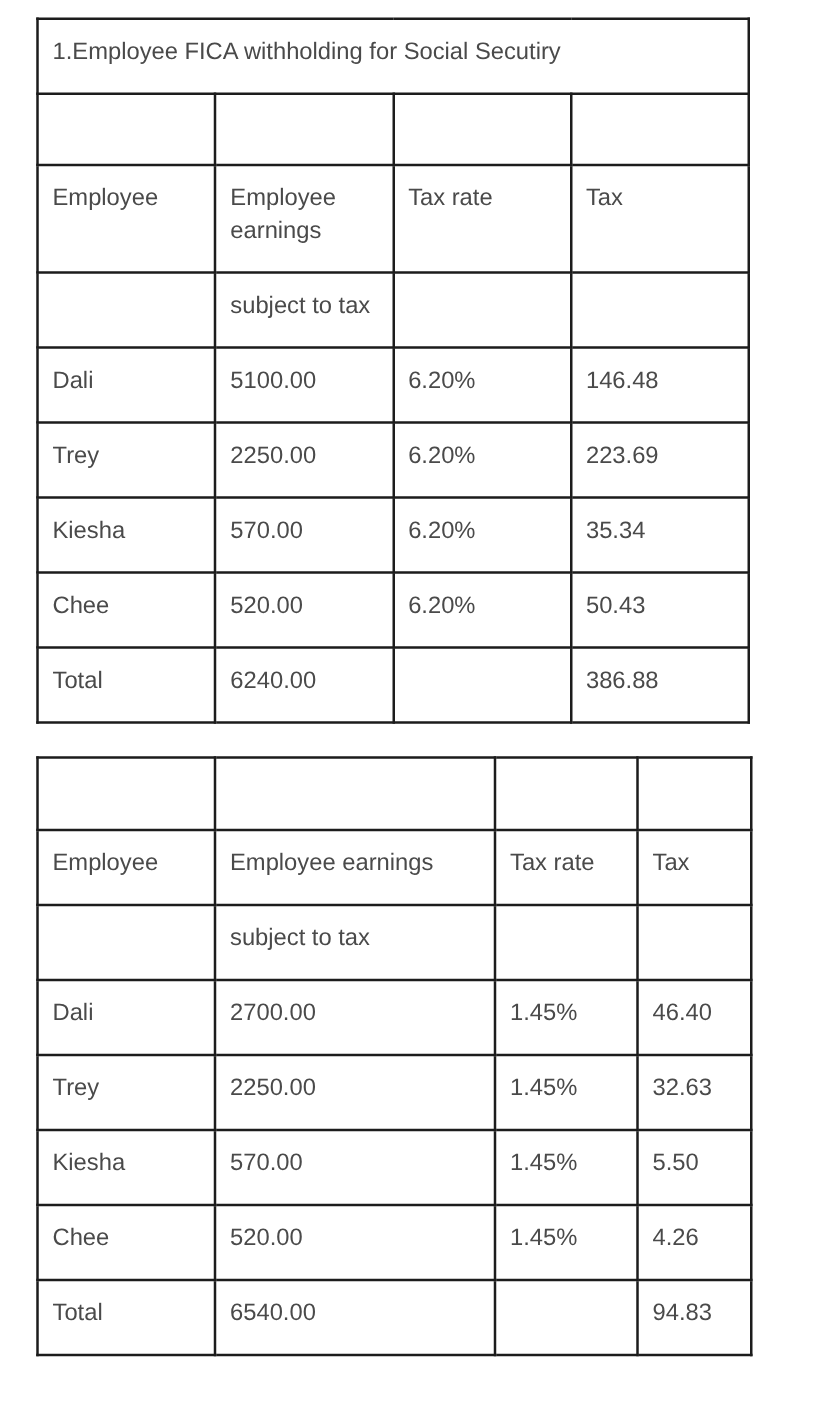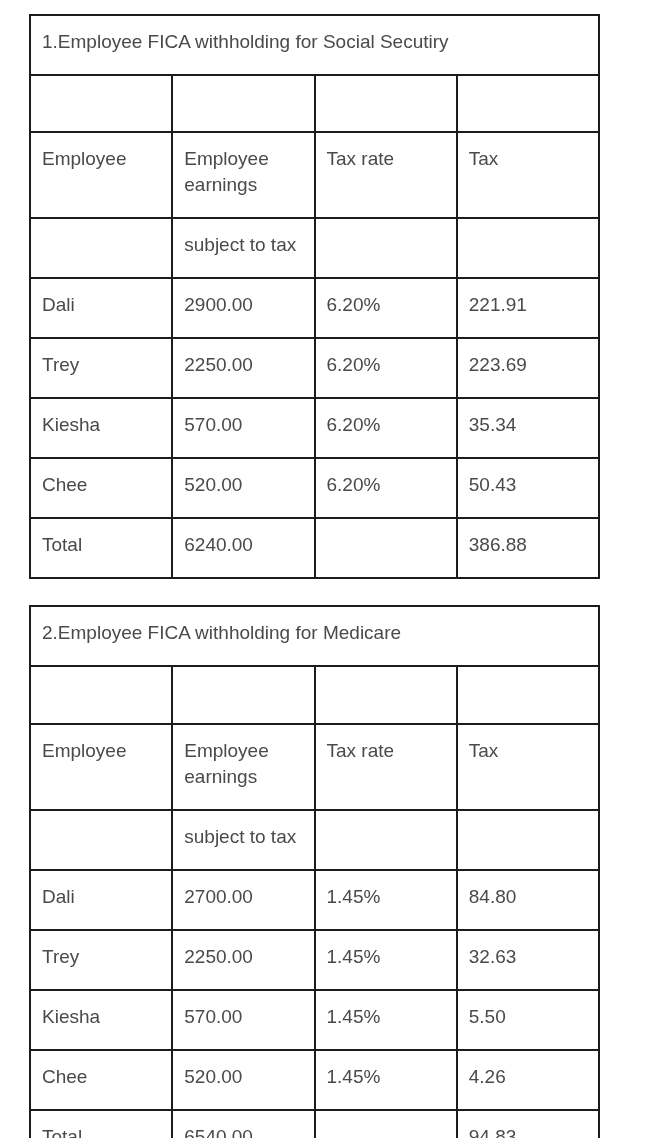--- a/index.html
+++ b/index.html
@@ -82,23 +82,23 @@
       <td>Tax</td>
     </tr>
     <tr class="rh60">
       <td></td>
       <td>subject to tax</td>
       <td></td>
       <td></td>
     </tr>
     <tr class="rh60">
       <td>Dali</td>
-      <td>2900.00</td>
+      <td>5100.00</td>
       <td>6.20%</td>
-      <td>221.91</td>
+      <td>146.48</td>
     </tr>
     <tr class="rh60">
       <td>Trey</td>
       <td>2250.00</td>
       <td>6.20%</td>
       <td>223.69</td>
     </tr>
     <tr class="rh60">
       <td>Kiesha</td>
       <td>570.00</td>
@@ -115,23 +115,20 @@
       <td>Total</td>
       <td>6240.00</td>
       <td></td>
       <td>386.88</td>
     </tr>
   </tbody>
     </table>
 
   <table class="fica t2">
     <tbody>
-        <tr class="rh58">
-      <td colspan="4">2.Employee FICA withholding for Medicare</td>
-    </tr>
     <tr class="rh58">
       <td class="c1"></td>
       <td class="c2"></td>
       <td class="c3"></td>
       <td class="c4"></td>
     </tr>
     <tr class="rh58">
       <td>Employee</td>
       <td>Employee earnings</td>
       <td>Tax rate</td>
@@ -140,21 +137,21 @@
     <tr class="rh58">
       <td></td>
       <td>subject to tax</td>
       <td></td>
       <td></td>
     </tr>
     <tr class="rh60">
       <td>Dali</td>
       <td>2700.00</td>
       <td>1.45%</td>
-      <td>84.80</td>
+      <td>46.40</td>
     </tr>
     <tr class="rh60">
       <td>Trey</td>
       <td>2250.00</td>
       <td>1.45%</td>
       <td>32.63</td>
     </tr>
     <tr class="rh60">
       <td>Kiesha</td>
       <td>570.00</td>

